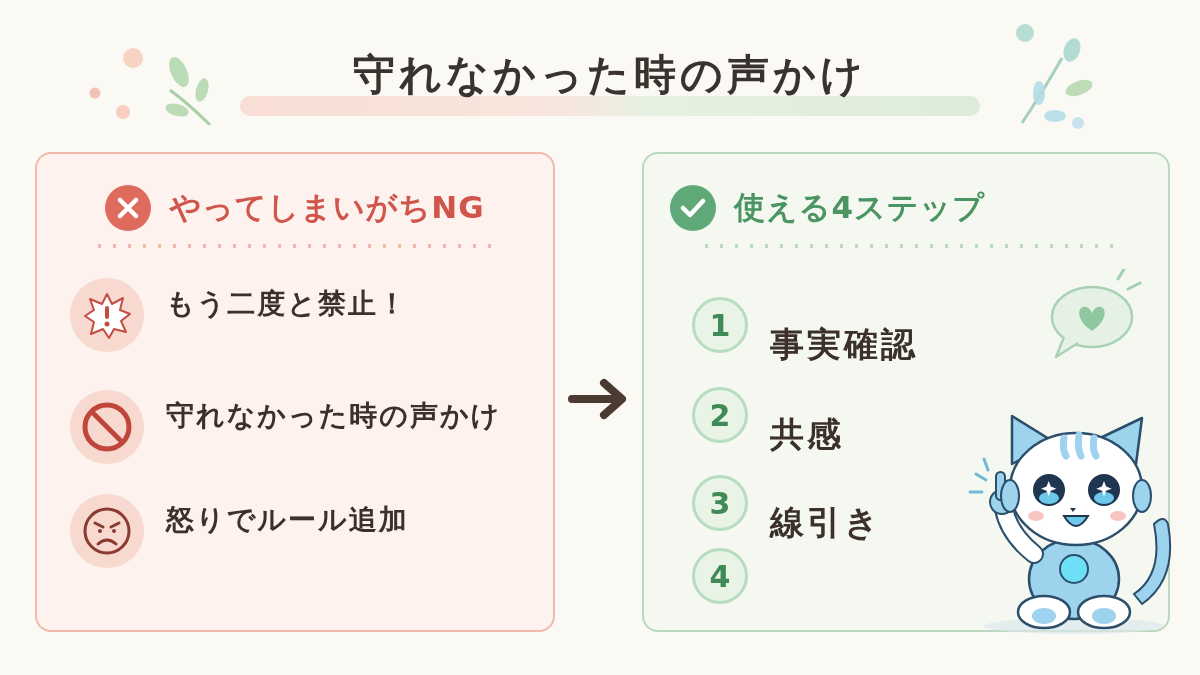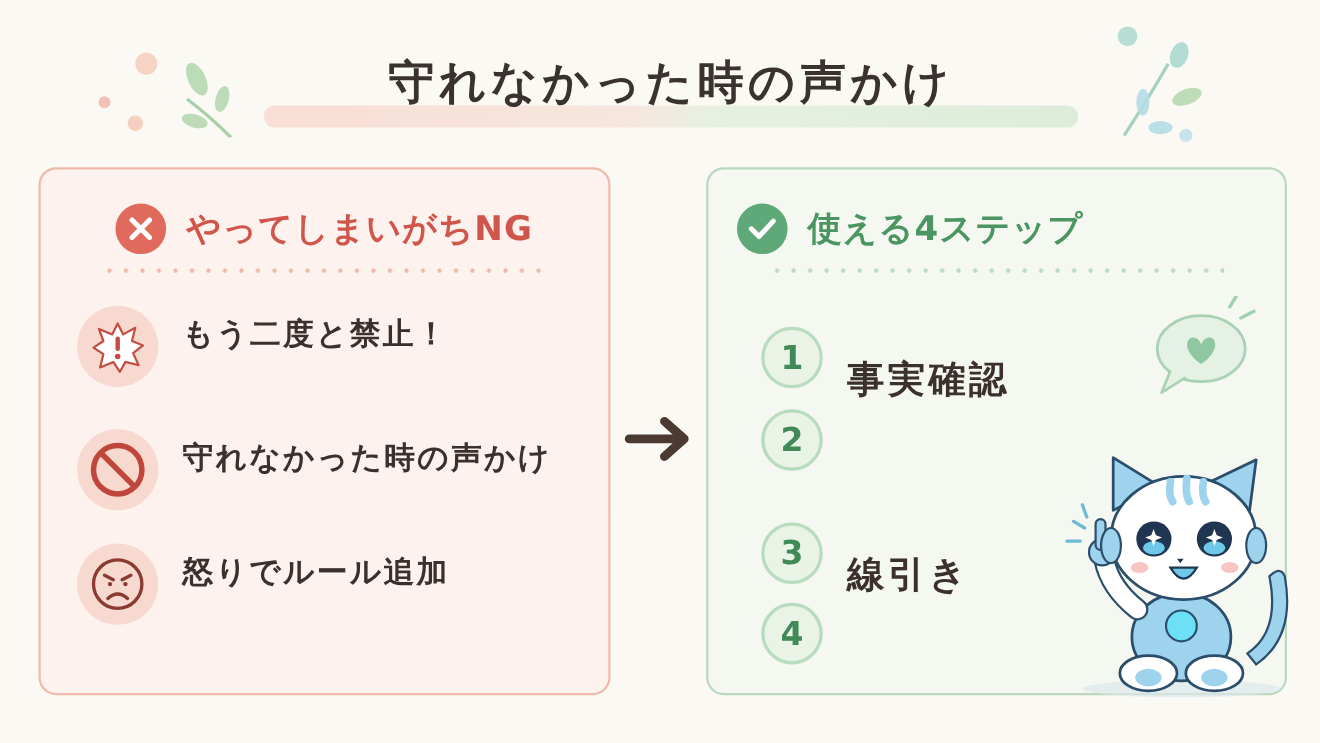--- a/index.html
+++ b/index.html
@@ -174,20 +174,21 @@
     <span class="hdr-text">使える4ステップ</span>
   </div>
   <div class="dots"></div>
 
   <div class="step" style="top:128px">
     <span class="step-num">1</span>
     <span class="step-text">事実確認</span>
   </div>
   <div class="step" style="top:218px">
     <span class="step-num">2</span>
+    <span class="step-text">共感</span>
   </div>
   <div class="step" style="top:306px">
     <span class="step-num">3</span>
     <span class="step-text">線引き</span>
   </div>
   <div class="step" style="top:394px">
     <span class="step-num">4</span>
   </div>
 
   <svg class="bubble" width="110" height="95" viewBox="0 0 110 95">

